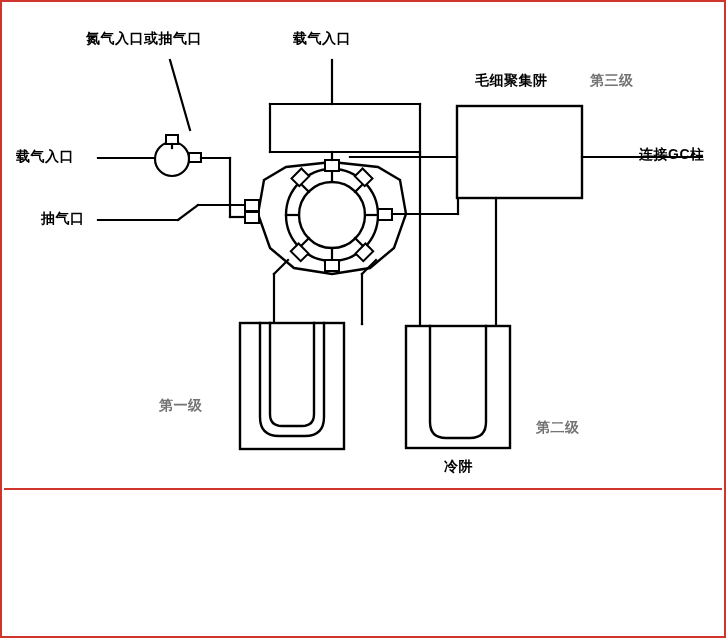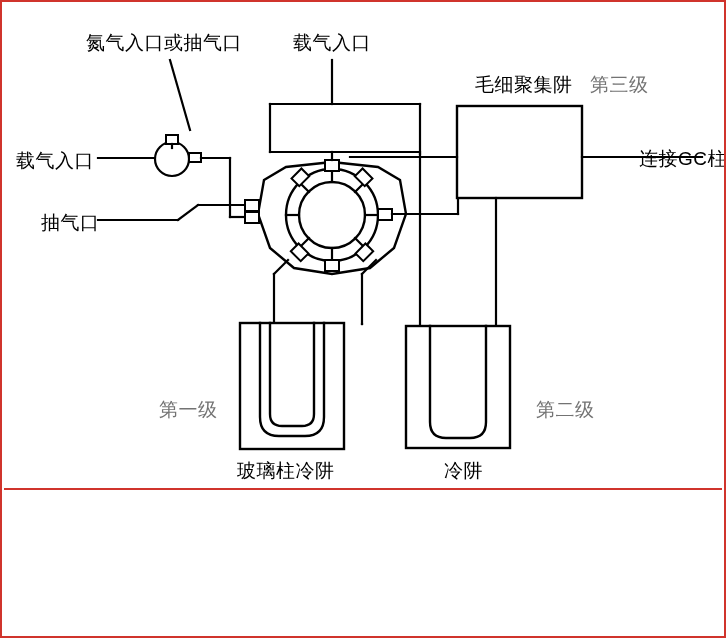--- a/index.html
+++ b/index.html
@@ -29,22 +29,22 @@
   svg.diagram {
     position: absolute;
     left: 0;
     top: 0;
     width: 722px;
     height: 486px;
   }
   .lbl {
     position: absolute;
     font-family: "Liberation Sans", sans-serif;
-    font-size: 19px;
-    font-weight: normal;
+    font-size: 14px;
+    font-weight: bold;
     color: #000000;
     white-space: nowrap;
     letter-spacing: 0.5px;
   }
   .lbl.red {
     color: #737373;
   }
   .caption {
     position: absolute;
     left: 6px;
@@ -155,20 +155,19 @@
     </svg>
 
     <div class="lbl" style="left:84px; top:28px;">氮气入口或抽气口</div>
     <div class="lbl" style="left:291px; top:28px;">载气入口</div>
     <div class="lbl" style="left:14px; top:146px;">载气入口</div>
     <div class="lbl" style="left:31px; top:208px;margin-left:8px;">抽气口</div>
     <div class="lbl" style="left:461px; top:70px;margin-left:12px;">毛细聚集阱</div>
     <div class="lbl red" style="left:588px; top:70px;">第三级</div>
     <div class="lbl" style="left:609px; top:144px;margin-left:28px;">连接GC柱</div>
     <div class="lbl red" style="left:157px; top:395px;text-align:right;">第一级</div>
-    <div class="lbl red" style="left:534px; top:395px;text-align:center;">第二级</div>
-    <div class="lbl" style="left:235px; top:456px;">玻璃柱冷阱</div>
+    <div class="lbl red" style="left:534px; top:417px;text-align:center;">第二级</div>
     <div class="lbl" style="left:442px; top:456px;">冷阱</div>
   </div>
 
   <div class="caption-divider"></div>
 
 </div>
 
 </body></html>

